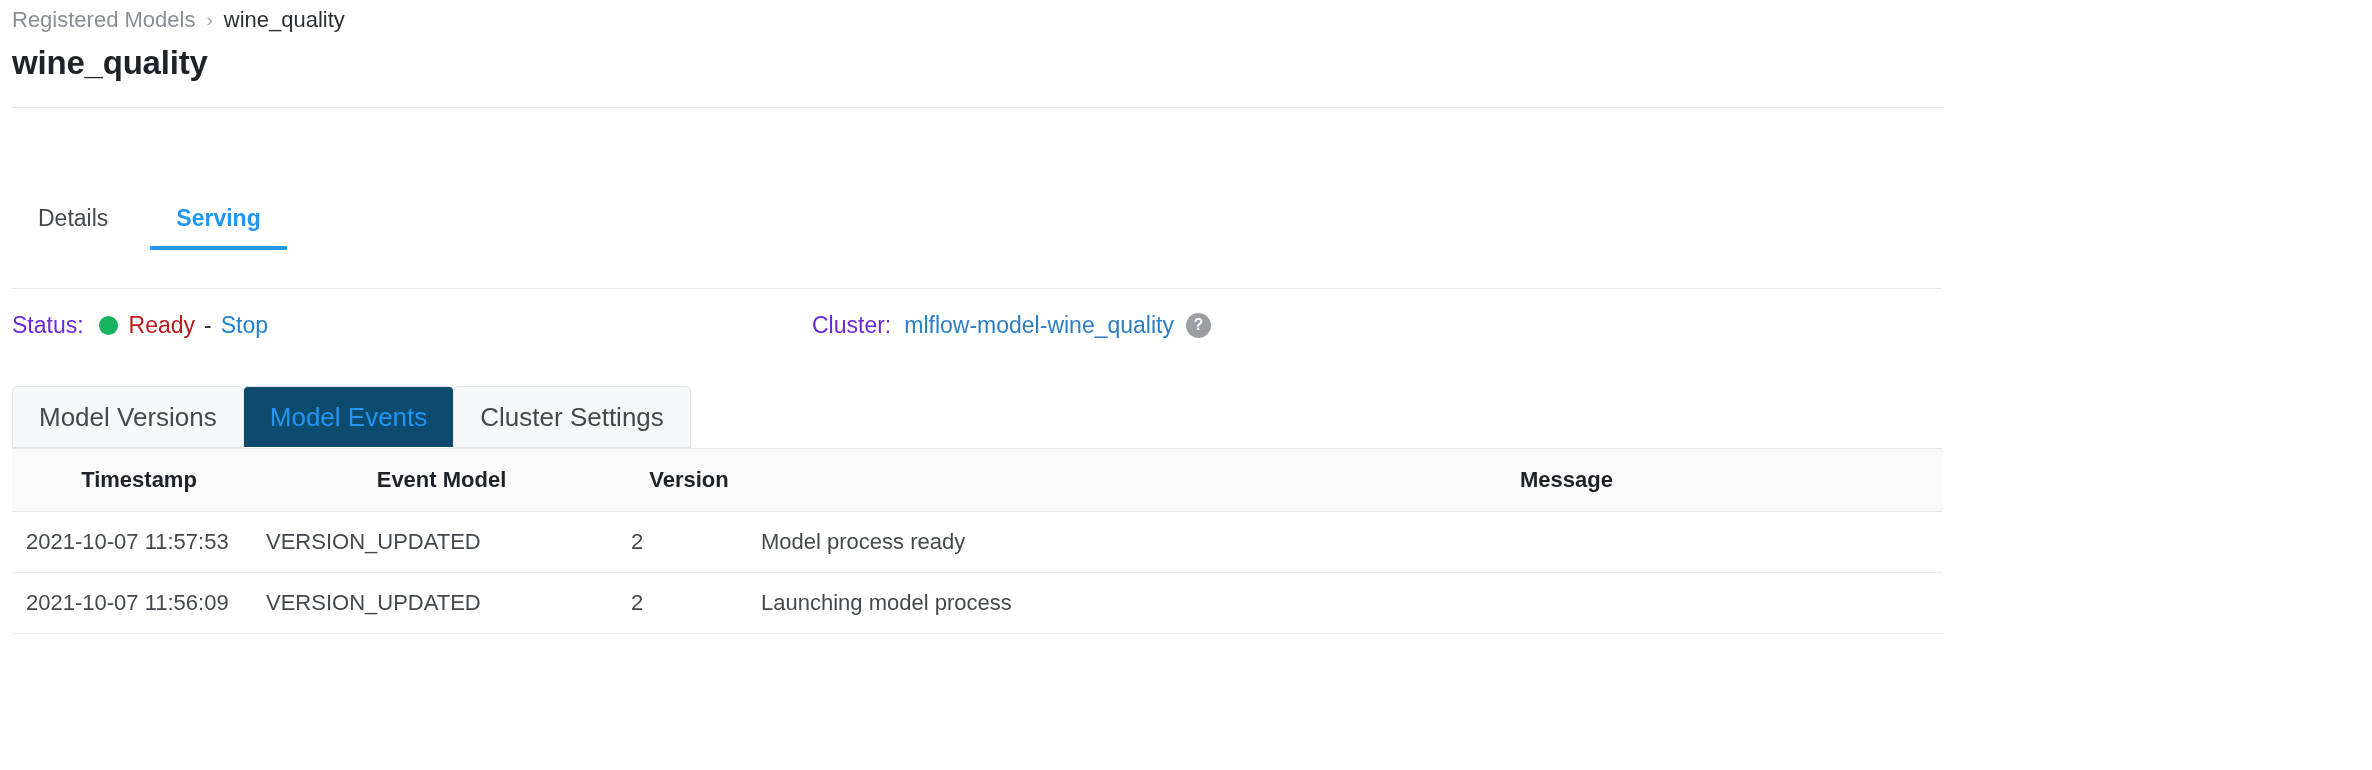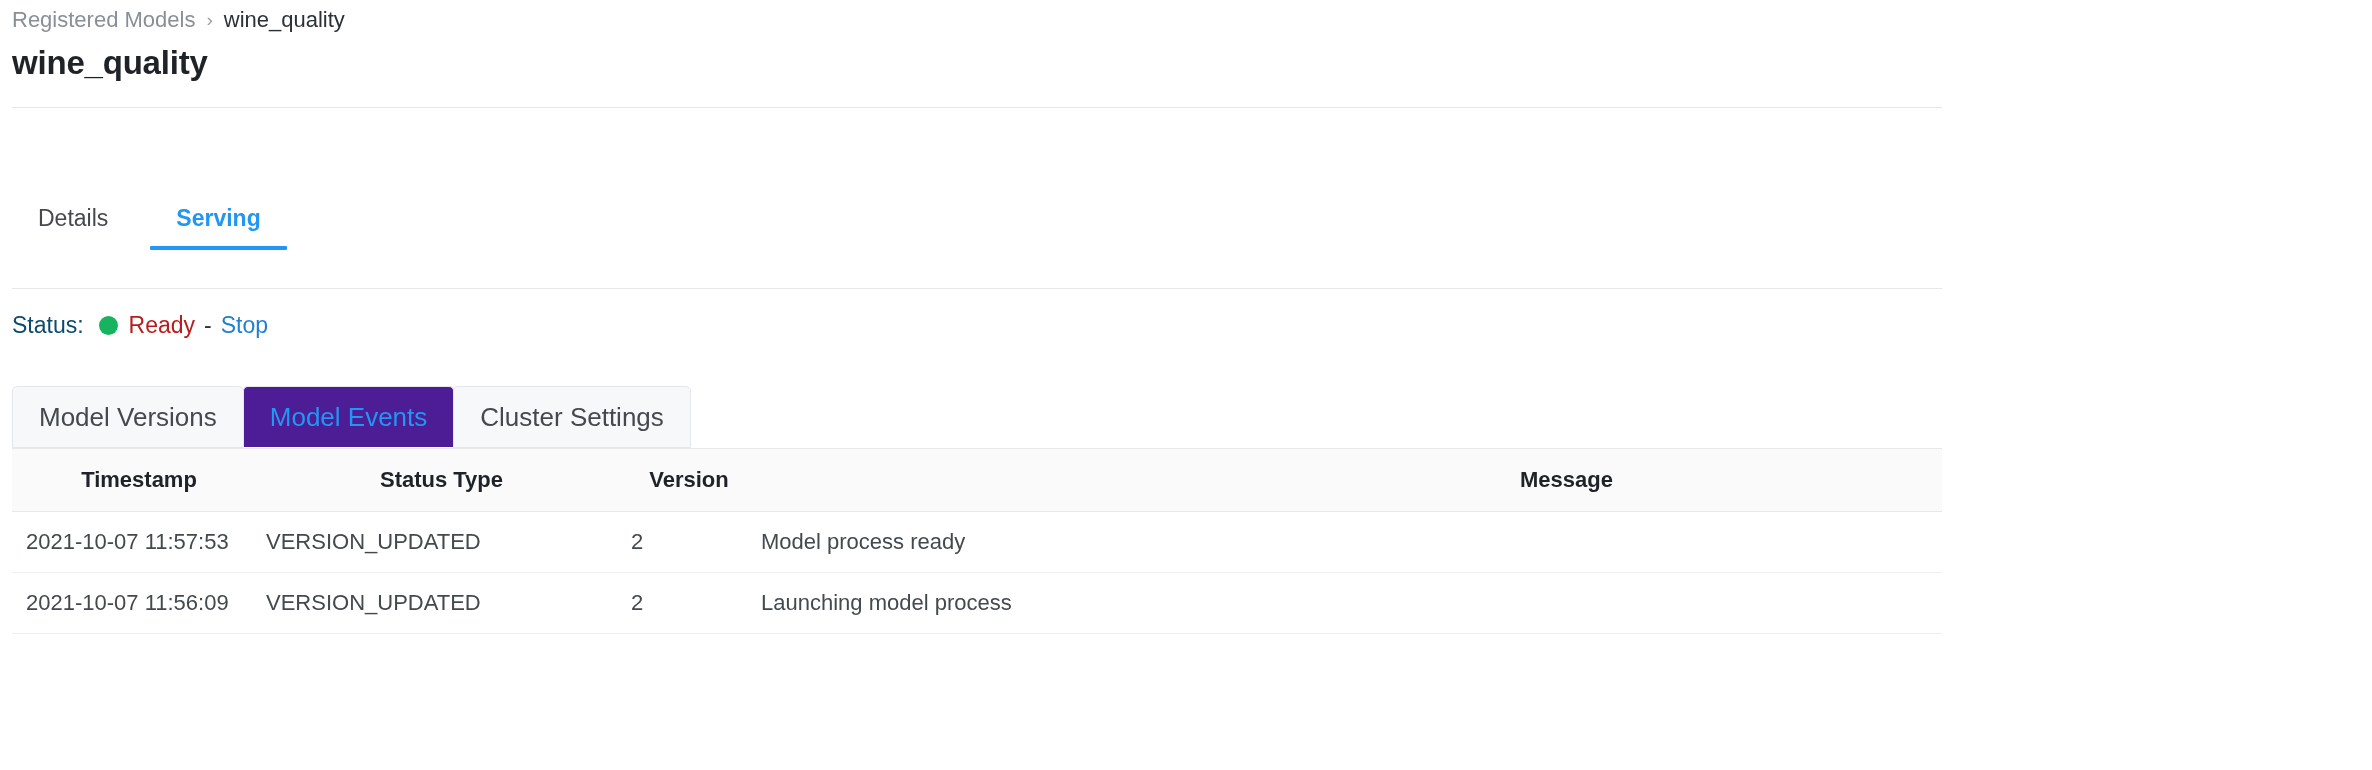--- a/index.html
+++ b/index.html
@@ -73,21 +73,21 @@
     position: absolute; left: 12px; top: 288px;
     width: 2348px; height: 1px; background: #e6e8ea;
   }
 
   
   .status-bar {
     position: absolute; left: 12px; top: 308px;
     height: 34px; display: flex; align-items: center;
     font-size: 23px; white-space: nowrap;
   }
-  .lbl-muted { color: #0c4a6e; }
+  .lbl-muted { color: #6d28d9; }
   .status-dot {
     width: 19px; height: 19px; border-radius: 50%; background: #17b35e;
     display: inline-block; margin: 0 11px 0 15px;
   }
   .status-val { color: #b91c1c; }
   .dash { color: #2c3136; margin: 0 9px; }
   .link { color: #1f7fd1; cursor: pointer; text-decoration: none; }
 
   .cluster-bar {
     position: absolute; left: 812px; top: 308px;
@@ -109,21 +109,21 @@
   }
   .subtab {
     font-size: 26px; color: #45494e; font-family: inherit;
     height: 62px; padding: 0 26px; cursor: pointer;
     background: #f7f8f9; border: 1px solid #e4e6e9;
     border-radius: 5px 5px 0 0;
     display: flex; align-items: center;
     margin-right: -1px; position: relative;
   }
   .subtab.active {
-    background: #4c1d95; color: #2196f3;
+    background: #0c4a6e; color: #2196f3;
     border-bottom-color: #ffffff; z-index: 2;
   }
 
   
   .table-wrap {
     position: absolute; left: 12px; top: 448px;
     width: 2360px; height: 322px;
   }
   .thead {
     display: flex; align-items: center;
@@ -187,31 +187,36 @@
   <div class="tabs-rule"></div>
 
   <div class="status-bar">
     <span class="lbl-muted">Status:</span>
     <span class="status-dot"></span>
     <span class="status-val">Ready</span>
     <span class="dash">-</span>
     <span class="link">Stop</span>
   </div>
 
+  <div class="cluster-bar">
+    <span class="lbl-muted">Cluster:</span>
+    <span class="cluster-link">mlflow-model-wine_quality</span>
+    <span class="help-icon">?</span>
+  </div>
 
   <div class="subtabs">
     <div class="subtab">Model Versions</div>
     <div class="subtab active">Model Events</div>
     <div class="subtab">Cluster Settings</div>
   </div>
 
   <div class="table-wrap">
     <div class="thead">
       <div class="th col-ts">Timestamp</div>
-      <div class="th col-type">Status Type</div>
+      <div class="th col-type">Event Model</div>
       <div class="th col-ver">Version</div>
       <div class="th col-msg">Message</div>
     </div>
     <div class="tbody">
       <div class="tr">
         <div class="td col-ts">2021-10-07 11:57:53</div>
         <div class="td col-type">VERSION_UPDATED</div>
         <div class="td col-ver">2</div>
         <div class="td col-msg">Model process ready</div>
       </div>

